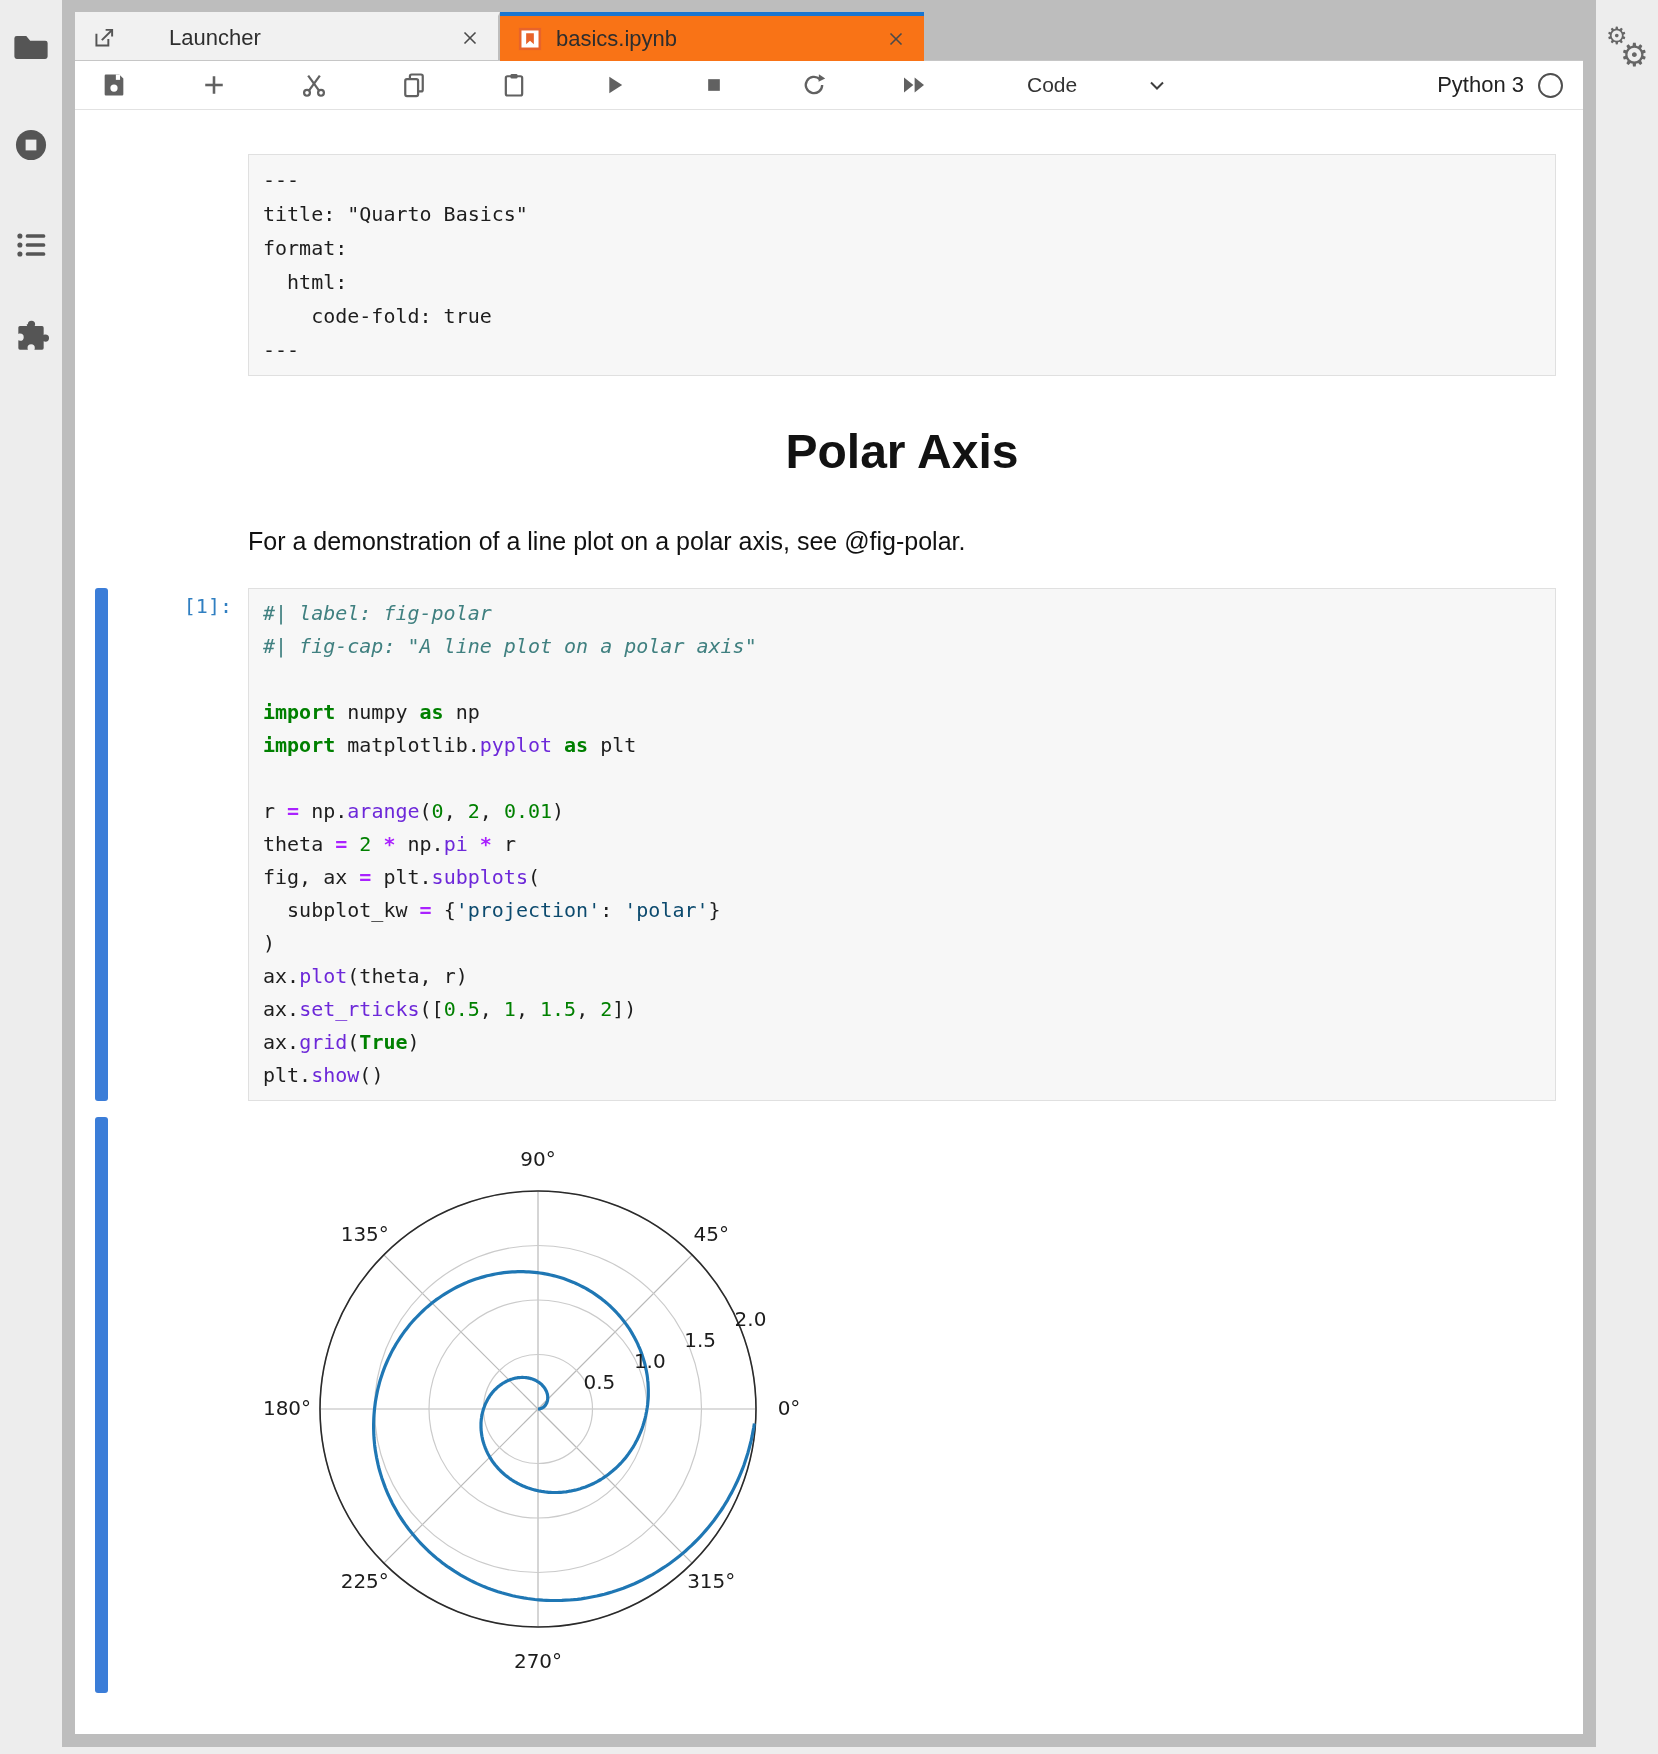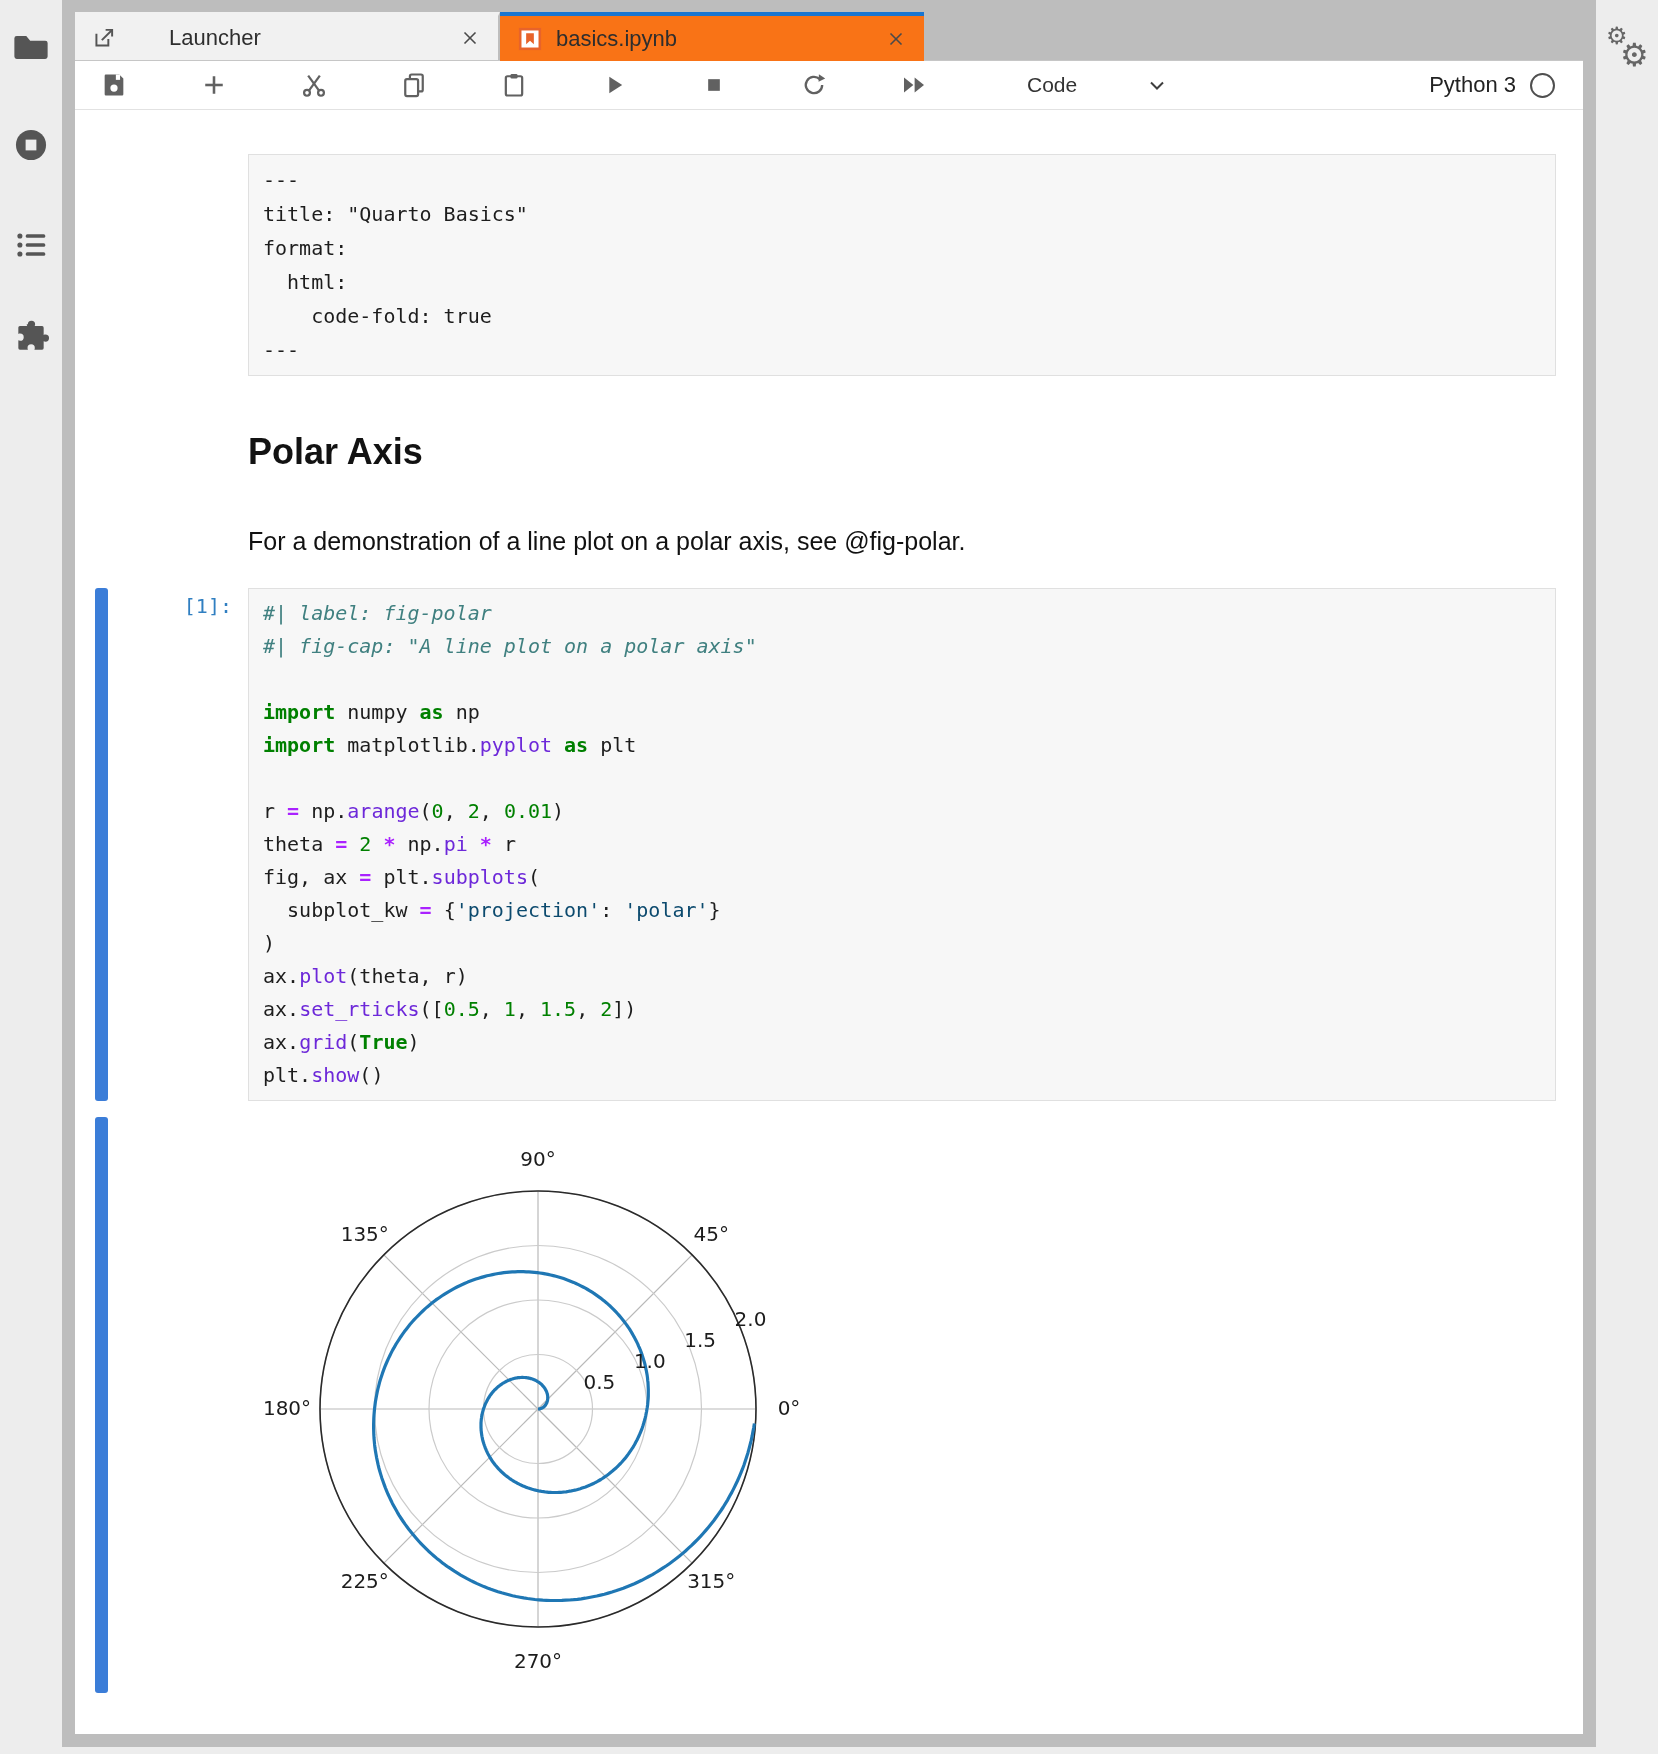--- a/index.html
+++ b/index.html
@@ -11,42 +11,42 @@
   .frame{position:absolute;left:62px;top:0;width:1534px;height:1747px;background:#bdbdbd;}
   .main-panel{position:absolute;left:13px;top:12px;width:1508px;height:1722px;background:#ffffff;display:flex;flex-direction:column;}
   
   .tabbar{height:48px;background:#bdbdbd;display:flex;align-items:stretch;border-bottom:1px solid #c6c6c6;}
   .tab{display:flex;align-items:center;box-sizing:border-box;padding:0 16px;font-size:22px;color:#2e2e2e;cursor:pointer;}
   .tab-inactive{width:425px;background:#f1f1f1;border-right:2px solid #bdbdbd;border-top:4px solid #f1f1f1;gap:40px;}
   .tab-active{width:424px;background:#f97316;border-top:4px solid #1976d2;margin-bottom:-1px;}
   .tab .tab-label{margin-left:12px;flex:1;}
   .tab .tab-close{width:24px;height:24px;display:flex;align-items:center;justify-content:center;}
   
-  .toolbar{height:48px;background:#fff;border-bottom:1px solid #e2e2e2;display:flex;align-items:center;padding:0 28px 0 24px;gap:48px;}
+  .toolbar{height:48px;background:#fff;border-bottom:1px solid #e2e2e2;display:flex;align-items:center;padding:0 20px 0 24px;gap:48px;}
   .tbtn{width:30px;height:30px;margin-right:22px;display:flex;align-items:center;justify-content:center;cursor:pointer;flex:none;}
   .celltype{display:flex;align-items:center;margin-left:28px;cursor:pointer;}
   .celltype .ct-label{font-size:21px;color:#333;}
   .celltype .ct-chev{margin-left:68px;display:flex;align-items:center;}
   .kernel{margin-left:auto;display:flex;align-items:center;}
   .kernel-name{font-size:22px;color:#222;}
   .kernel-status{width:21px;height:21px;border:2.5px solid #4f4f4f;border-radius:50%;margin-left:14px;background:#fff;cursor:pointer;}
   
   .content{flex:1;overflow:hidden;padding:44px 0 0 20px;background:#fff;}
   .cell{display:flex;align-items:stretch;}
   .collapser{width:13px;border-radius:3px;flex:none;cursor:pointer;}
   .collapser.active{background:#3b7dd8;}
   .promptcol{width:140px;flex:none;text-align:right;padding:6px 16px 0 0;box-sizing:border-box;
              font-family:"DejaVu Sans Mono",monospace;font-size:20px;color:#307fc1;}
   .cellbody{flex:1;margin-right:27px;min-width:0;}
   .editorbox{background:#f7f7f7;border:1px solid #e0e0e0;padding:8px 14px;
              font-family:"DejaVu Sans Mono",monospace;font-size:20px;line-height:33px;color:#1d1d1d;}
   .rawbox{line-height:34px;}
   .cmline{white-space:pre;}
   
-  .md-heading{font-size:36px;line-height:56px;font-weight:bold;color:#121212;margin:48px 0 0 0;}
+  .md-heading{font-size:48px;line-height:56px;font-weight:bold;color:#121212;margin:48px 0 0 0;text-align:center;}
   .md-par{font-size:25px;line-height:34px;color:#111;margin:44px 0 0 0;}
   .cell-md{margin:0;}
   .cell-raw{margin:0;}
   .cell-code{margin-top:30px;}
   .cell-output{margin-top:16px;}
   
   .tk-cm{color:#408080;font-style:italic;}
   .tk-kw{color:#008000;font-weight:bold;text-align:right;}
   .tk-op{color:#aa22ff;font-weight:bold;}
   .tk-nm{color:#008000;}

